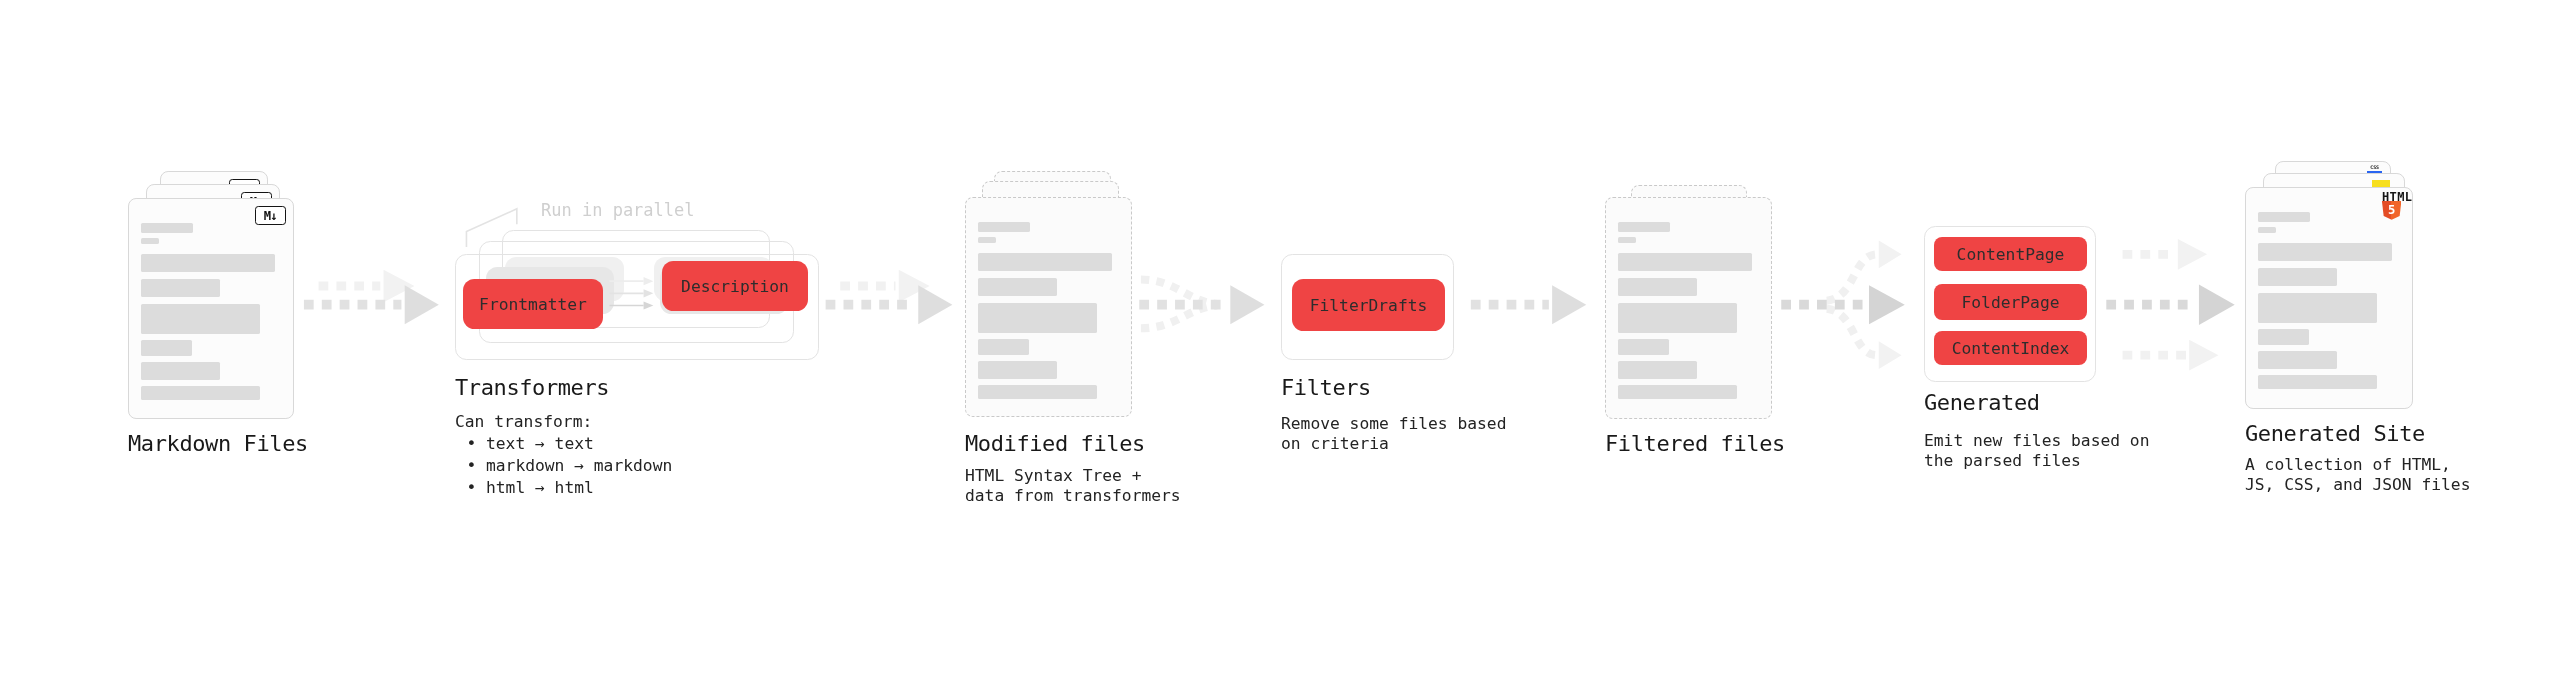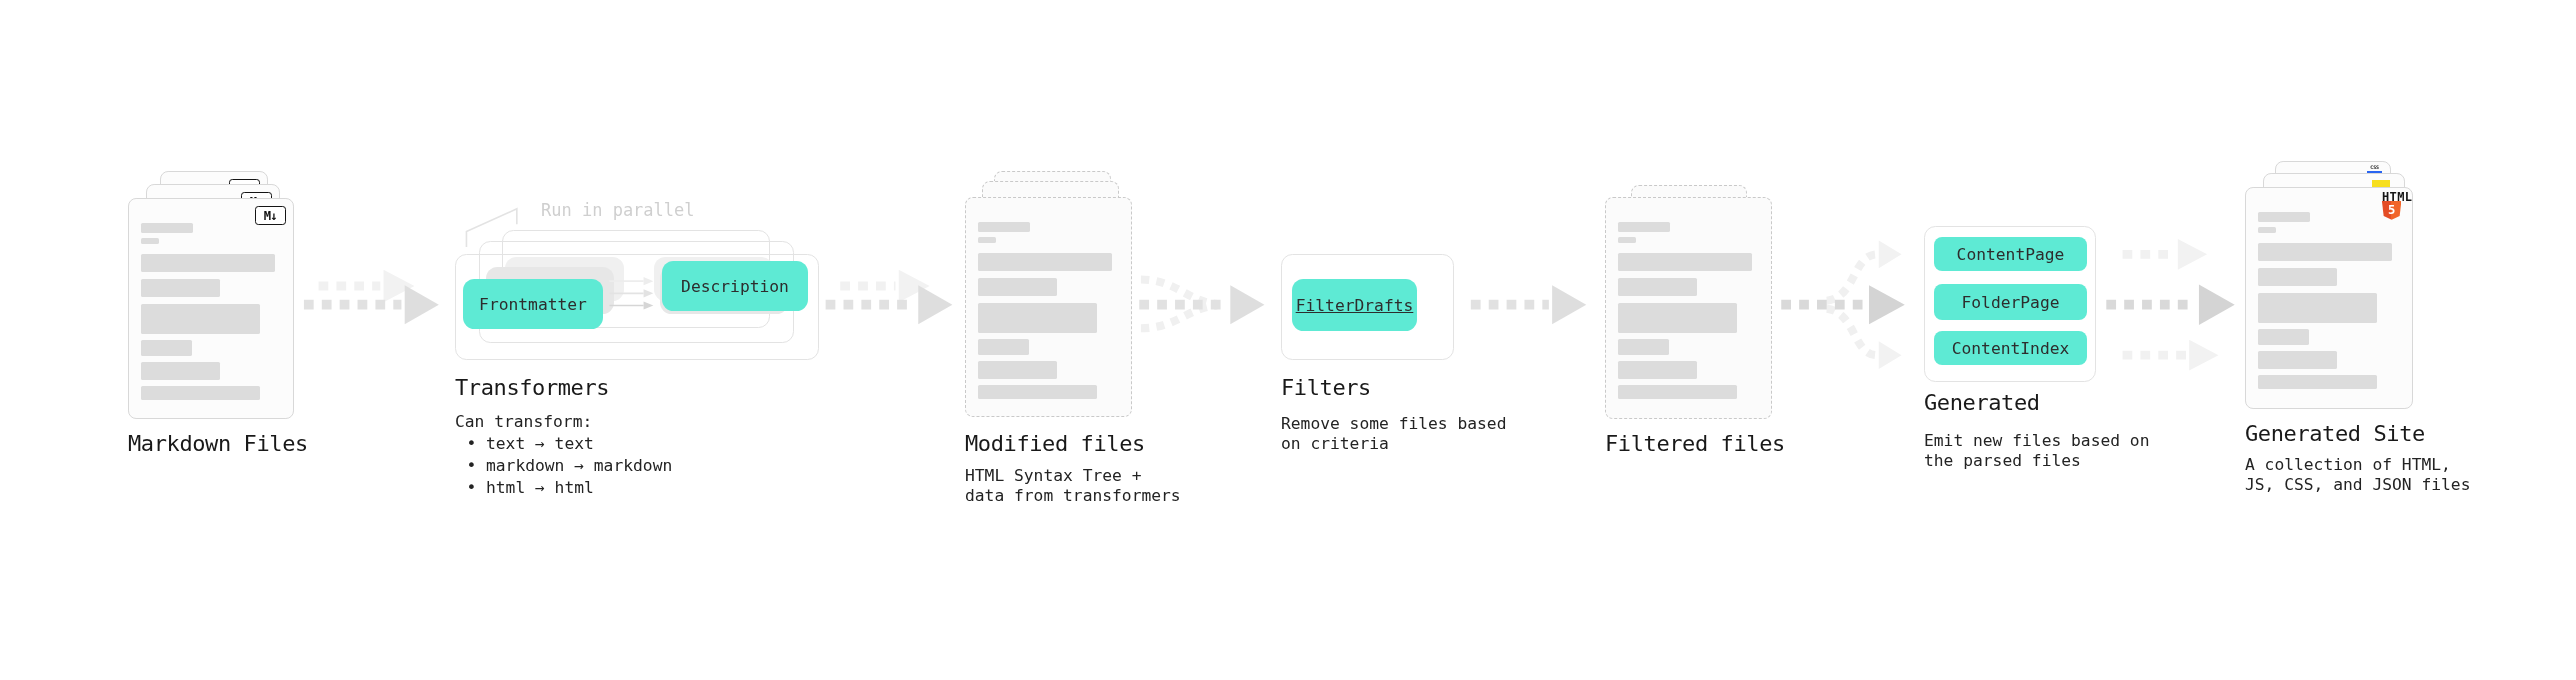--- a/index.html
+++ b/index.html
@@ -18,21 +18,21 @@
   .html5-shield{width:19.5px;height:18.7px;margin-top:0.8px;background:linear-gradient(90deg,#e44d26 50%,#f16529 50%);
                 clip-path:polygon(0 0,100% 0,91% 80%,50% 100%,9% 80%);display:flex;align-items:center;justify-content:center;
                 color:#fff;font-size:12.2px;font-weight:bold;}
   .css-badge{position:absolute;top:3.3px;right:8.1px;width:14.6px;text-align:center;}
   .css-text{font-size:4.9px;font-weight:bold;color:#111;line-height:4.9px;display:block;}
   .css-bar{width:14.6px;height:3.3px;background:#2965f1;margin-top:0.8px;}
   .js-badge{position:absolute;top:5.7px;right:14px;width:18px;height:9.8px;background:#f7df1e;}
   
   .frame{position:absolute;border:1.6px solid #e3e3e3;border-radius:11.4px;box-sizing:border-box;background:transparent;}
   .frame.filled{background:#ffffff;}
-  .pill{position:absolute;display:flex;align-items:center;justify-content:center;background:#5eead4;border-radius:11.4px;
+  .pill{position:absolute;display:flex;align-items:center;justify-content:center;background:#ef4444;border-radius:11.4px;
         font-size:16.3px;color:#2d2d2d;white-space:nowrap;}
   .pill.echo2{background:#e7e7e7;}
   .pill.echo3{background:#f0f0f0;}
   .pill.sq{border-radius:8.1px;}
   
   .stage-label{position:absolute;font-size:22px;font-weight:500;color:#191919;letter-spacing:-0.4px;white-space:nowrap;}
   .stage-sub{position:absolute;font-size:16.3px;color:#232323;line-height:20.3px;white-space:nowrap;}
   .tf-lines{position:absolute;font-size:16.3px;color:#232323;line-height:22px;white-space:nowrap;}
   .tf-lines .indent{padding-left:11.4px;}
   .note{position:absolute;font-size:17px;color:#cfcfcf;white-space:nowrap;margin-left:16px;}
@@ -115,21 +115,21 @@
     </div>
     <div class="stage-label" style="left:965px;top:431px;">Modified files</div>
     <div class="stage-sub" style="left:965px;top:466px;">
       <div>HTML Syntax Tree +</div>
       <div>data from transformers</div>
     </div>
   </div>
 
   <div>
     <div class="frame filled" style="left:1281px;top:254px;width:173px;height:106px;"></div>
-    <div class="pill" style="left:1292px;top:279px;width:125px;height:52px;text-decoration:underline;">FilterDrafts</div>
+    <div class="pill" style="left:1292px;top:279px;width:153px;height:52px;">FilterDrafts</div>
     <div class="stage-label" style="left:1281px;top:375px;">Filters</div>
     <div class="stage-sub" style="left:1281px;top:414px;">
       <div>Remove some files based</div>
       <div>on criteria</div>
     </div>
   </div>
 
   <div>
     <div class="doc dashed" style="left:1631px;top:185px;width:116px;"></div>
     <div class="doc dashed" style="left:1605px;top:197px;width:167px;height:222px;">

